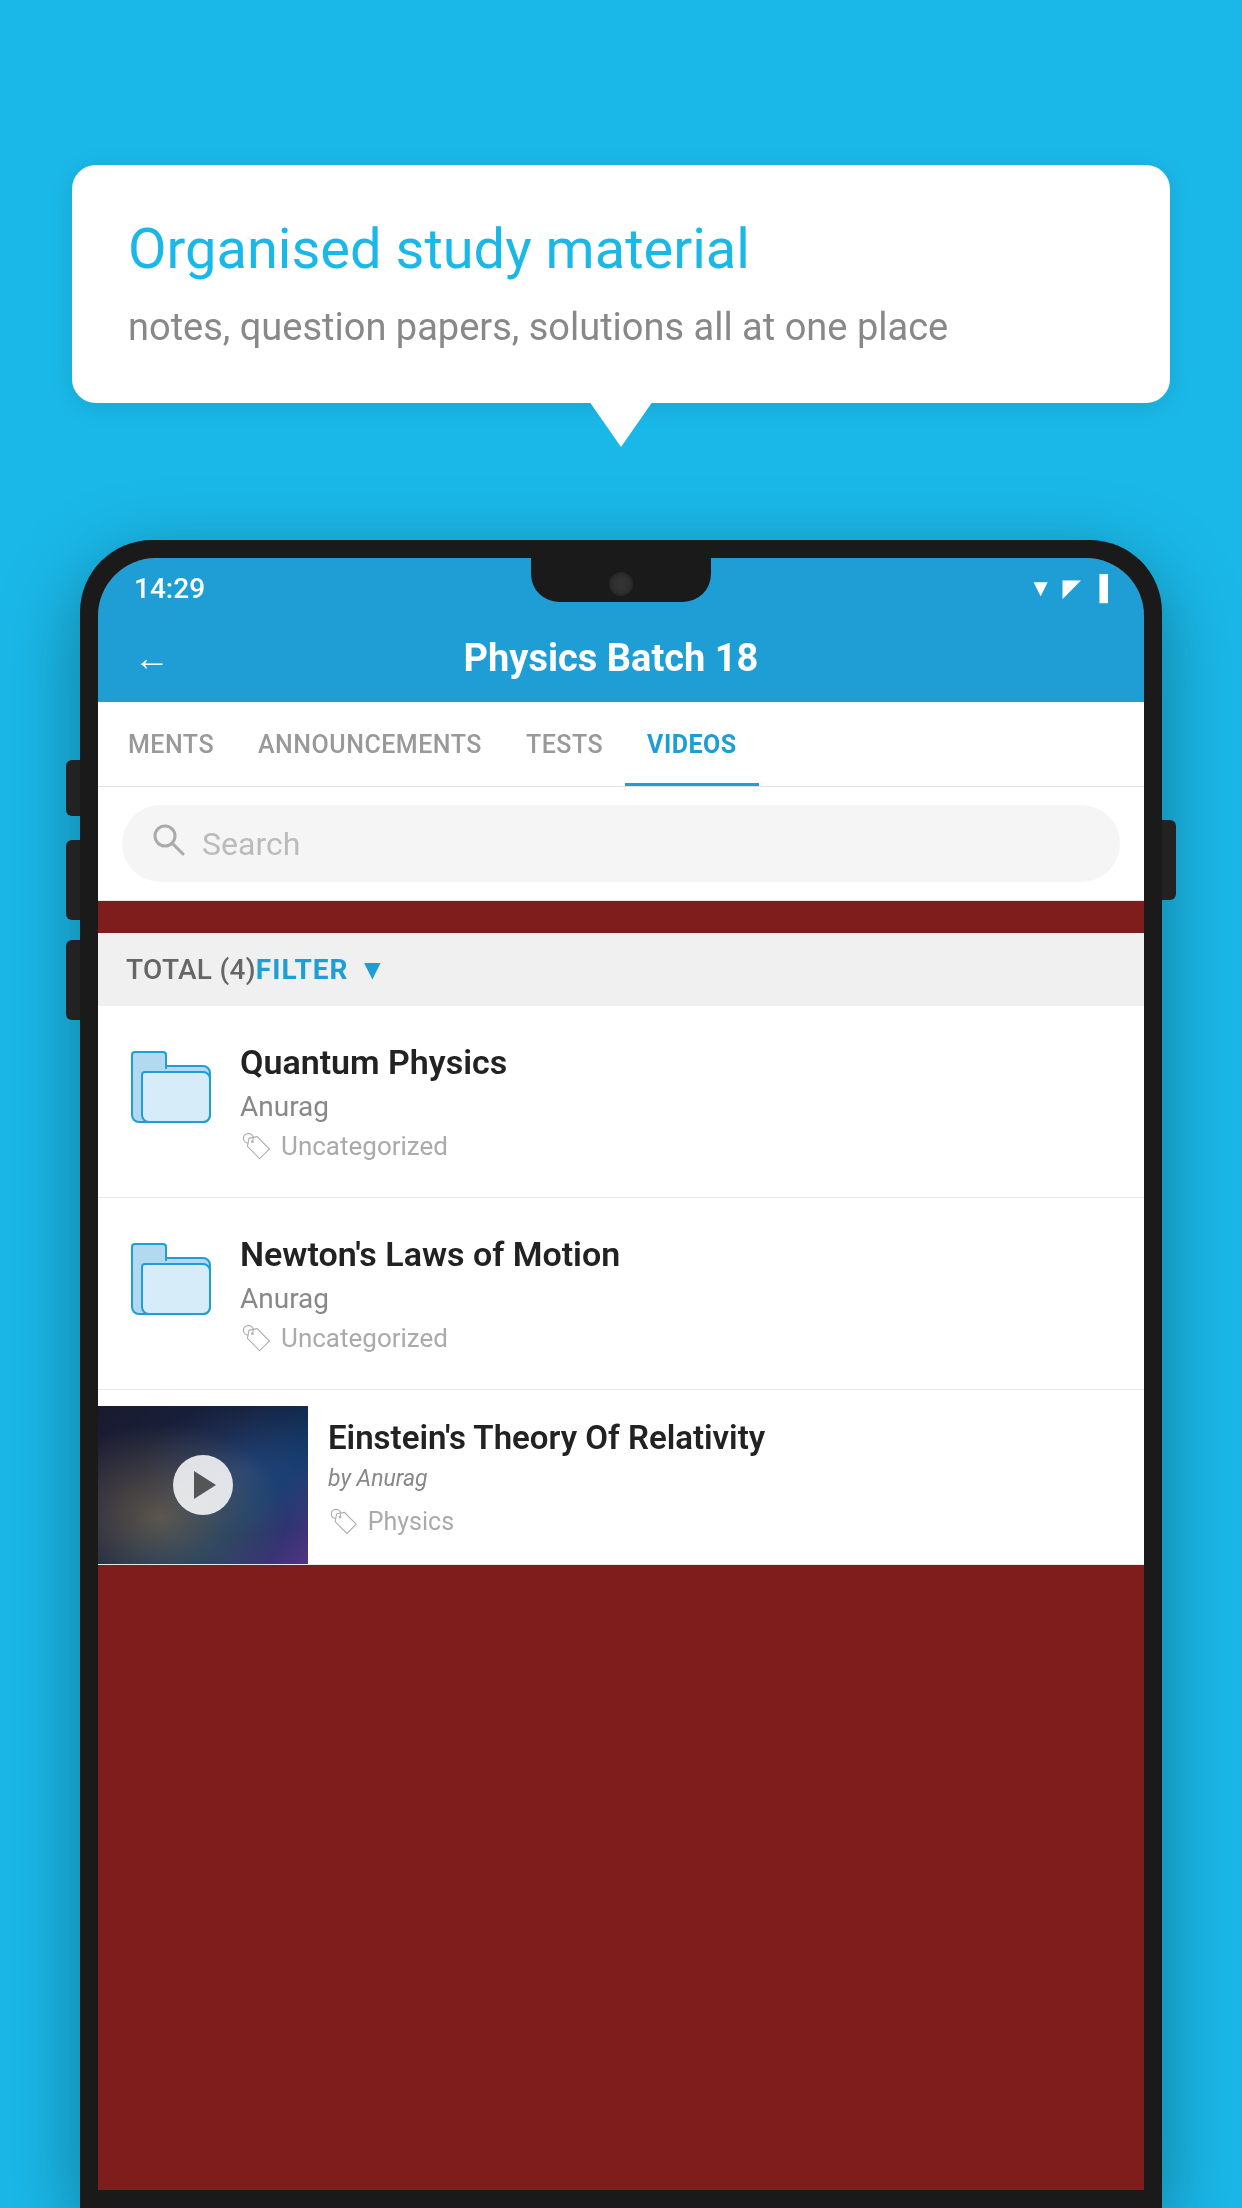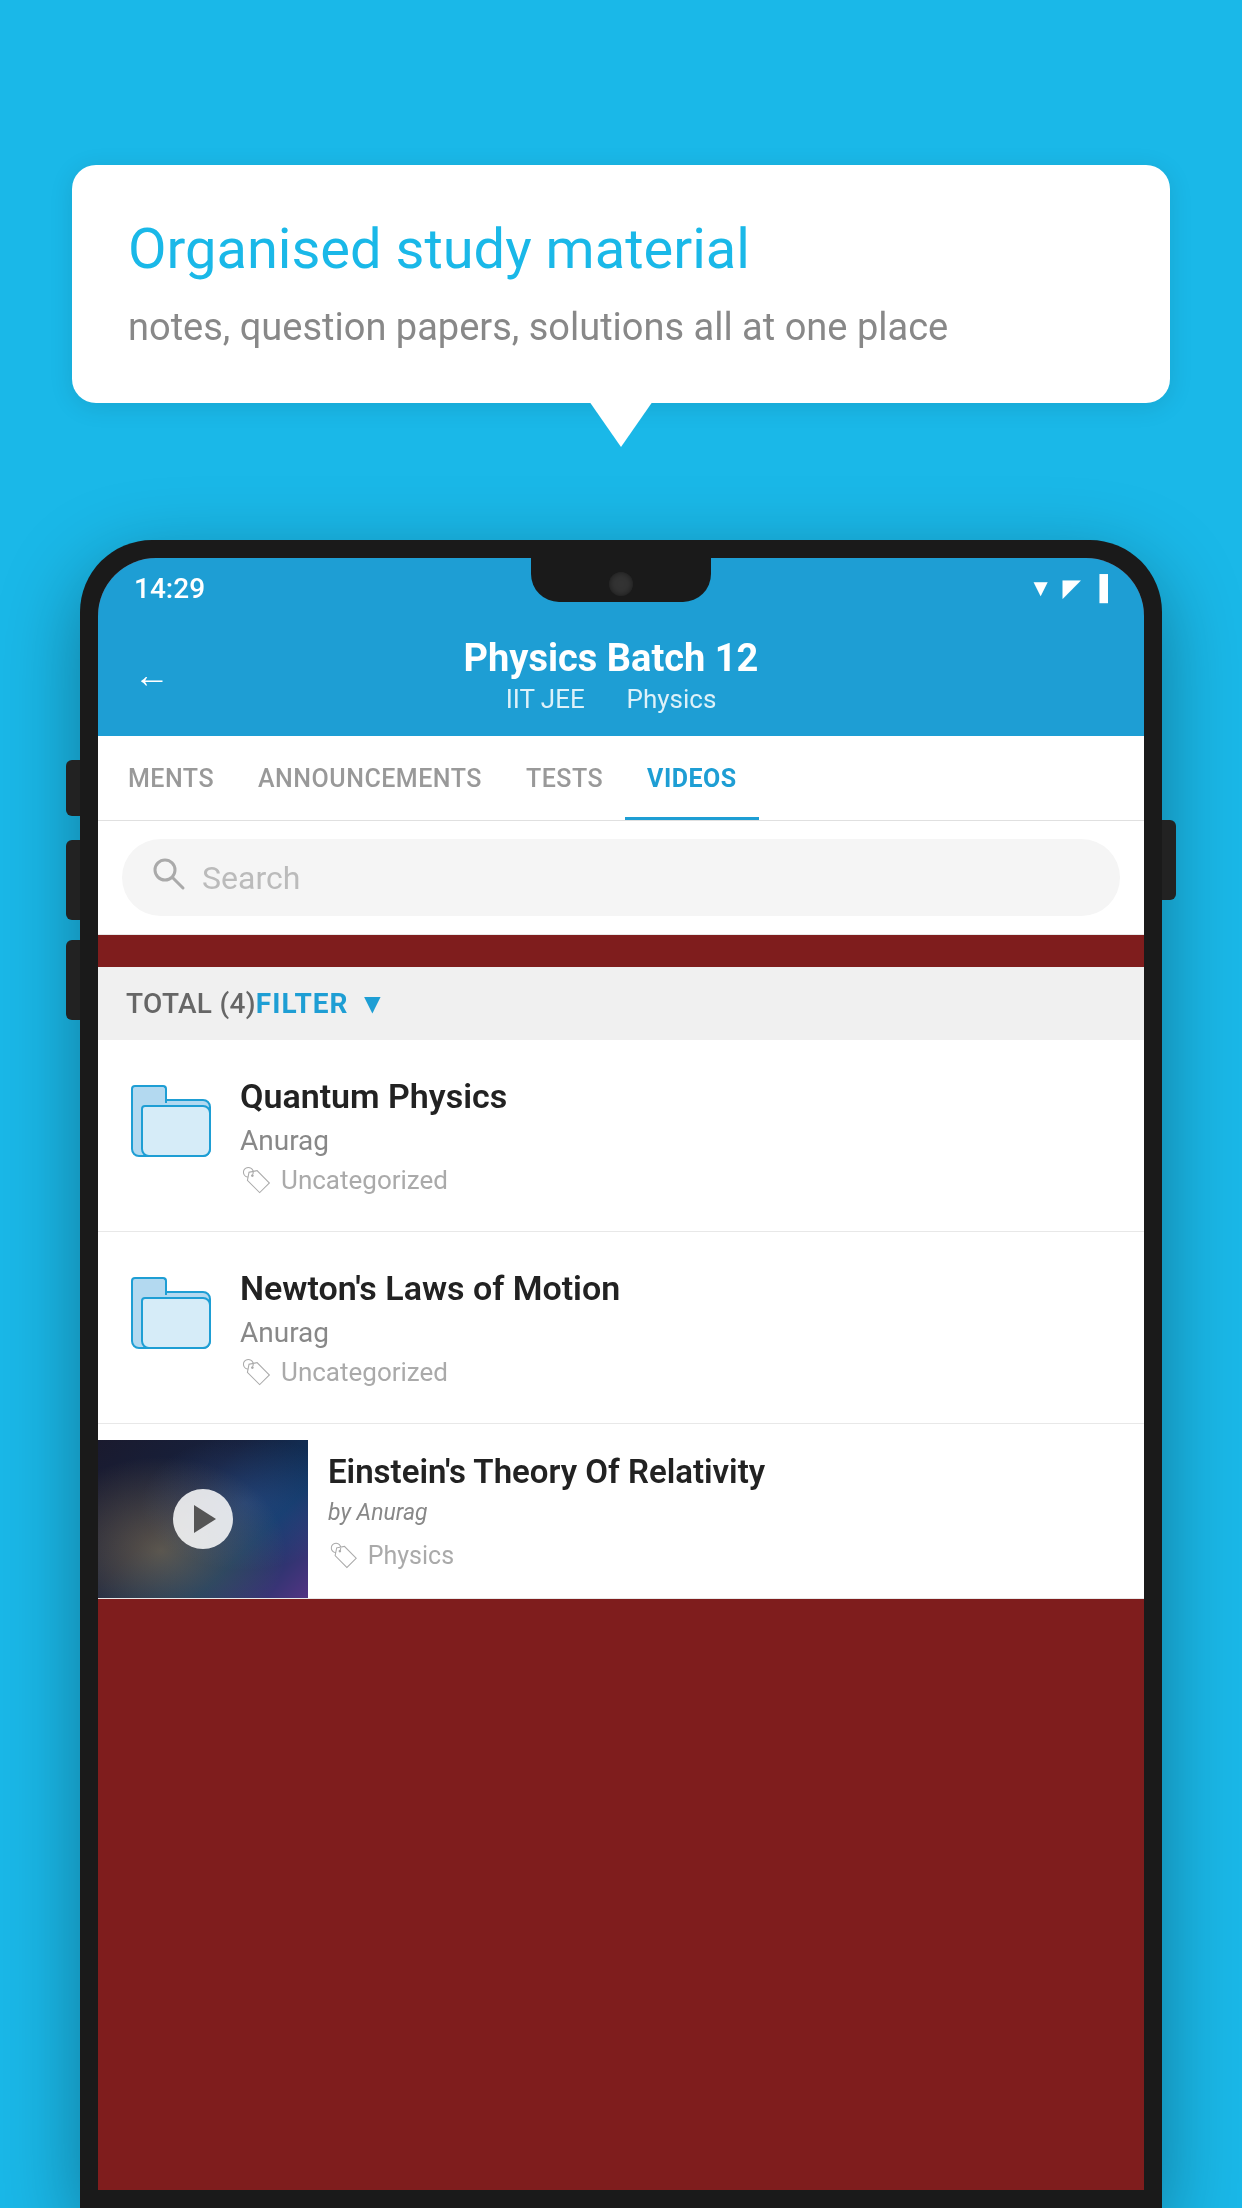--- a/index.html
+++ b/index.html
@@ -444,26 +444,21 @@
       <div class="status-icons">
         <span>▼</span>
         <span>◤</span>
         <span>▐</span>
       </div>
     </div>
 
     <div class="app-header">
       <div class="back-arrow">←</div>
       <div class="header-title-block">
-        <div class="header-main-title">Physics Batch 12</div>
-        <div class="header-sub">
-          <span>IIT JEE</span>
-          &nbsp;&nbsp;
-          <span>Physics</span>
-        </div>
+        <div class="header-main-title">Physics Batch 18</div>
       </div>
       <div style="width:56px"></div>
     </div>
 
     <div class="tabs">
       <div class="tab-item">MENTS</div>
       <div class="tab-item">ANNOUNCEMENTS</div>
       <div class="tab-item">TESTS</div>
       <div class="tab-item active">VIDEOS</div>
     </div>

